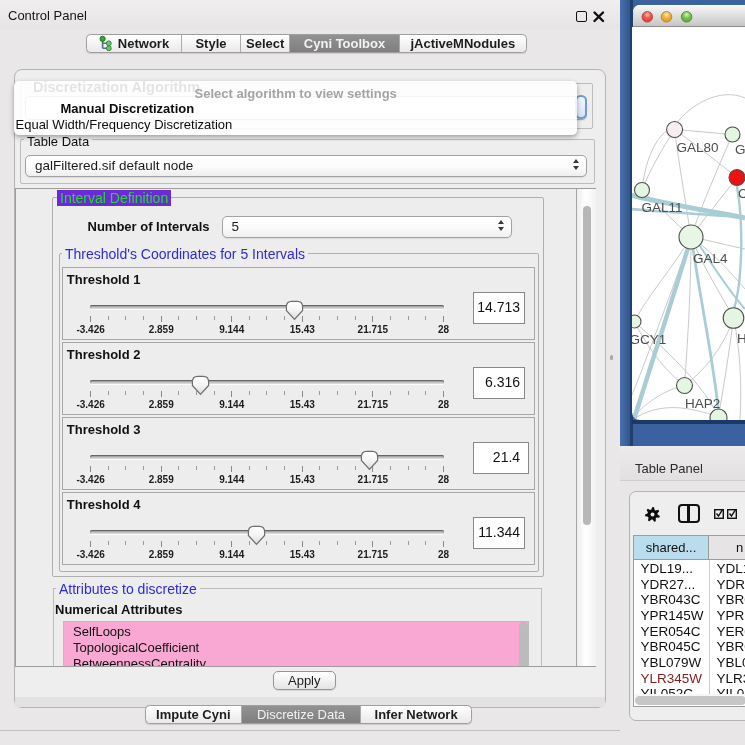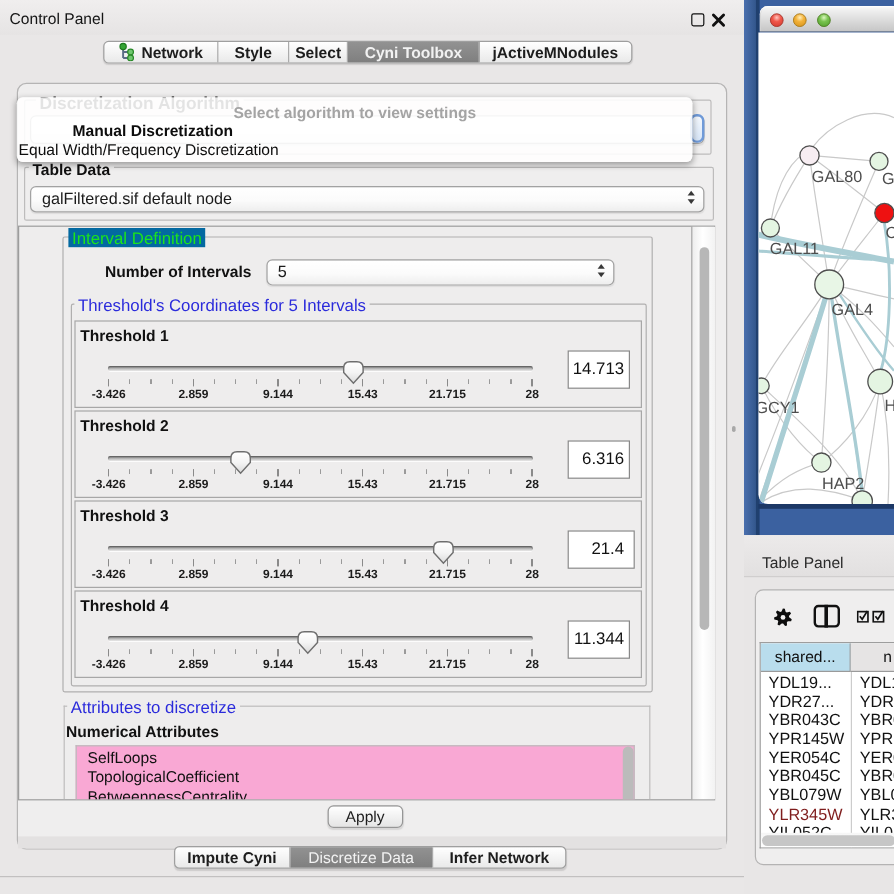--- a/index.html
+++ b/index.html
@@ -41,34 +41,34 @@
 
 <div class="abs" style="left:13.7px;top:68.5px;width:592.3px;height:639.5px;border:1.3px solid #b5b4b4;border-radius:8px;background:#efeeee;box-sizing:border-box;"></div>
 <div class="abs" style="left:15px;top:697px;width:590px;height:10px;background:#e3e1e1;"></div>
 
 <div class="tbox" style="left:20px;top:82.5px;width:571px;height:44px;"></div>
 <div class="ttitle" style="left:30px;top:78.8px;font-size:14.5px;font-weight:bold;color:#111;">Discretization Algorithm</div>
 <div class="combo" style="left:25px;top:96px;width:560px;height:22px;"></div>
 <div class="abs" style="left:575.4px;top:95.2px;width:12px;height:24px;border:2.6px solid #6f9ad8;border-radius:5.5px;background:linear-gradient(180deg,#f4f8fd,#d7e5f7);box-sizing:border-box;"></div>
 
 <div class="tbox" style="left:20px;top:138.7px;width:572.5px;height:43px;"></div>
-<div class="ttitle" style="left:24px;top:134px;font-size:13px;font-weight:bold;color:#111;">Table Data</div>
+<div class="ttitle" style="left:24px;top:134px;font-size:13px;font-weight:normal;color:#111;">Table Data</div>
 <div class="combo" style="left:25.3px;top:154.5px;width:559.4px;height:20.5px;"></div>
 <div class="combotext" style="left:35px;top:157.5px;">galFiltered.sif default node</div>
 <div class="updown" style="left:570.6px;top:158.5px;">
     <div class="u"></div>
     <div class="d"></div>
   </div>
 
 <div class="abs" style="left:15px;top:187.5px;width:581px;height:479px;border:1px solid #9d9d9d;background:#eeeded;box-sizing:border-box;"></div>
 <div class="abs" style="left:576.2px;top:188.5px;width:19px;height:477px;background:linear-gradient(90deg,#ededed,#ffffff 45%,#f2f2f2);border-left:1px solid #a5a5a5;"></div>
 <div class="abs" style="left:583px;top:206px;width:8px;height:319px;background:#b7b7b7;border-radius:4px;"></div>
 
 <div class="tbox" style="left:52px;top:196.9px;width:490.3px;height:378.4px;border-color:#b0afaf;"></div>
-<div class="ttitle" style="left:57px;top:189.9px;font-size:14px;color:#1ce41c;background:#0369a1;">Interval Definition</div>
+<div class="ttitle" style="left:57px;top:189.9px;font-size:14px;color:#1ce41c;background:#6d28d9;">Interval Definition</div>
 <div class="abs" style="left:87.5px;top:219.2px;font-size:13px;font-weight:bold;color:#111;">Number of Intervals</div>
 <div class="combo" style="left:221.7px;top:215.5px;width:288.3px;height:20.5px;"></div>
 <div class="combotext" style="left:231.5px;top:218.6px;">5</div>
 <div class="updown" style="left:496px;top:219.5px;">
     <div class="u"></div>
     <div class="d"></div>
   </div>
 
 <div class="tbox" style="left:58.8px;top:253.2px;width:478.2px;height:316.4px;border-color:#b0afaf;"></div>
 <div class="ttitle" style="left:62px;top:246.4px;font-size:14px;color:#2b2bdb;background:#eeeded;">Threshold's Coordinates for 5 Intervals</div>

